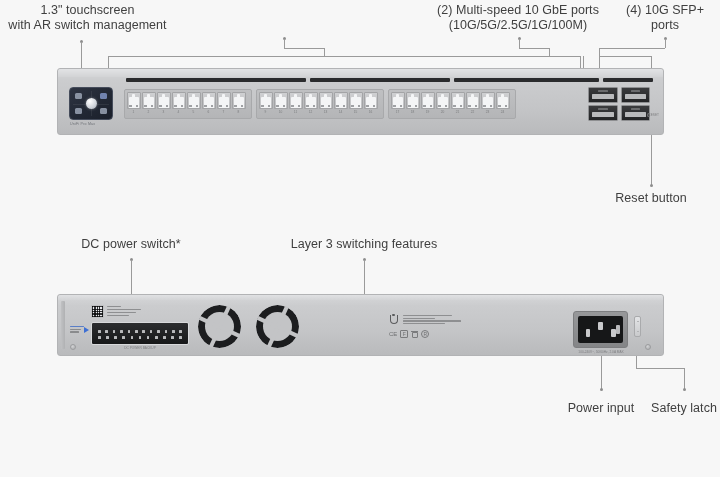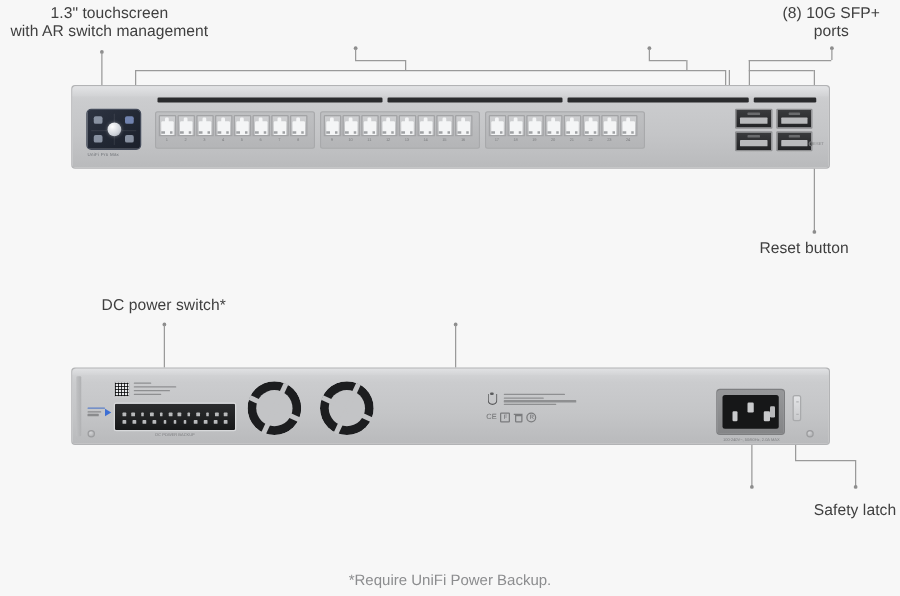--- a/index.html
+++ b/index.html
@@ -385,22 +385,24 @@
 </style>
 </head>
 <body>
 
 <div class="stage">
 
   <div class="callout" style="left:0px; top:3px; width:175px;">1.3" touchscreen
 with AR switch management</div>
 
 
-
-  <div class="callout" style="left:615px; top:3px; width:100px;">(8) 10G SFP+
+  <div class="callout" style="left:428px; top:3px; width:180px;">(2) Multi-speed 10 GbE ports
+(10G/5G/2.5G/1G/100M)</div>
+
+  <div class="callout" style="left:615px; top:3px; width:100px;">(4) 10G SFP+
 ports</div>
 
   <div class="dot" style="left:80px; top:40px;"></div>
   <div class="vline" style="left:81px; top:42px; height:26px;"></div>
 
   <div class="dot" style="left:283px; top:37px;"></div>
   <div class="vline" style="left:284px; top:39px; height:9px;"></div>
   <div class="hline" style="left:284px; top:48px; width:40px;"></div>
   <div class="vline" style="left:324px; top:48px; height:8px;"></div>
   <div class="hline" style="left:108px; top:56px; width:216px;"></div>
@@ -596,26 +598,27 @@
           </div>
       </div>
     </div>
 
     <div class="reset-hole"></div>
     <div class="reset-txt">RESET</div>
   </div>
 
   <div class="vline" style="left:651px; top:135px; height:50px;"></div>
   <div class="dot" style="left:650px; top:184px;"></div>
-  <div class="callout" style="left:559px; top:191px; width:120px;text-align:right;">Reset button</div>
+  <div class="callout" style="left:591px; top:191px; width:120px;">Reset button</div>
 
   <div class="callout" style="left:70px; top:237px; width:122px;">DC power switch*</div>
   <div class="dot" style="left:130px; top:258px;"></div>
   <div class="vline" style="left:131px; top:260px; height:34px;"></div>
 
+  <div class="callout" style="left:284px; top:237px; width:160px;">Layer 3 switching features</div>
   <div class="dot" style="left:363px; top:258px;"></div>
   <div class="vline" style="left:364px; top:260px; height:34px;"></div>
 
   <div class="device rear">
     <div class="lip"></div>
     <div class="rear-rail"></div>
 
     <div class="qr-label">
       <div class="qr"></div>
       <div class="qr-lines">
@@ -717,22 +720,22 @@
     <div class="iec-caption">100-240V~, 50/60Hz, 2.0A MAX</div>
 
     <div class="latch"></div>
 
     <div class="ground-screw" style="left:12px; bottom:5px;"></div>
     <div class="ground-screw" style="right:12px; bottom:5px;"></div>
   </div>
 
   <div class="vline" style="left:601px; top:356px; height:33px;"></div>
   <div class="dot" style="left:600px; top:388px;"></div>
+  <div class="callout" style="left:551px; top:401px; width:100px;">Power input</div>
 
   <div class="hline" style="left:636px; top:368px; width:48px;"></div>
   <div class="vline" style="left:636px; top:356px; height:12px;"></div>
   <div class="vline" style="left:684px; top:368px; height:21px;"></div>
   <div class="dot" style="left:683px; top:388px;"></div>
   <div class="callout" style="left:634px; top:401px; width:100px;">Safety latch</div>
 
-  <div class="footnote">*Require UniFi Power Backup.</div>
 
 </div>
 
 </body></html>

